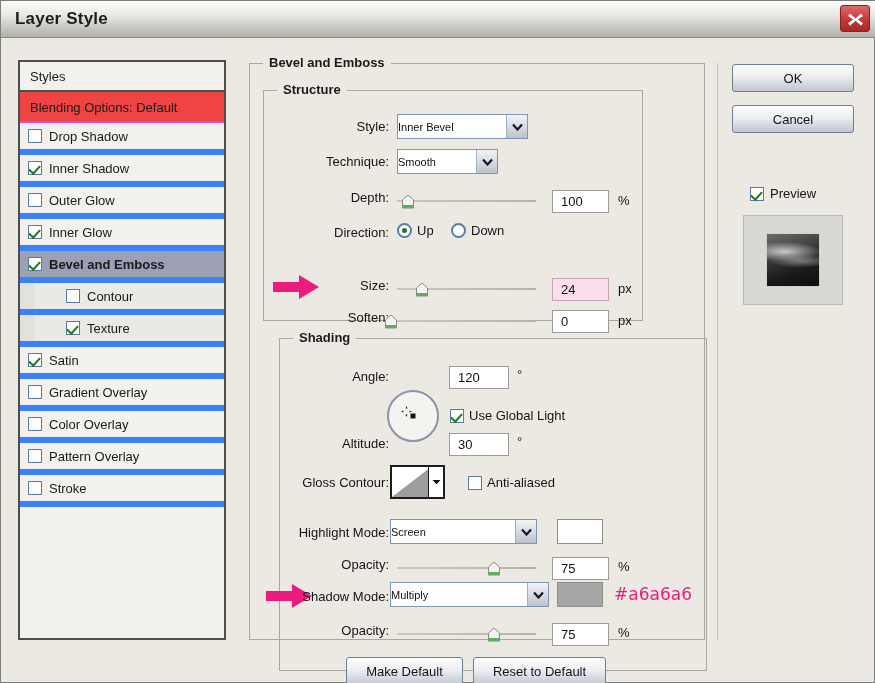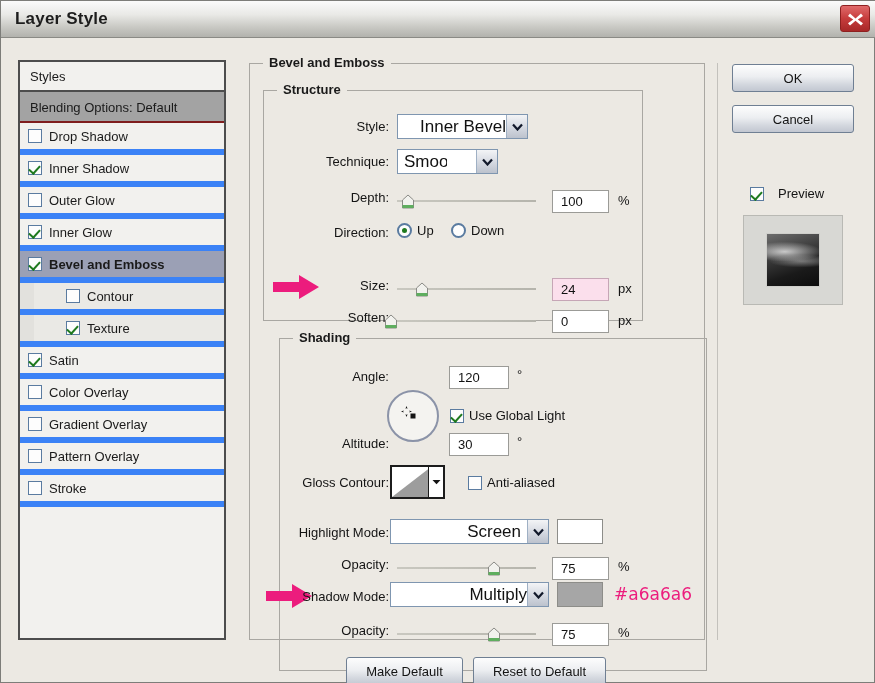--- a/index.html
+++ b/index.html
@@ -53,22 +53,22 @@
     height: 30px; line-height: 30px;
     padding-left: 10px;
     font-size: 13px; color: #1a1a1a;
     border-bottom: 2px solid #4d4d4d;
     background: #f2f1ee;
   }
   .style-blending {
     height: 31px; line-height: 31px;
     padding-left: 10px;
     font-size: 13px; color: #1a1a1a;
-    border-bottom: 2px solid #7f1d1d;
-    background: #a3a3a3;
+    border-bottom: 2px solid #d946ef;
+    background: #ef4444;
   }
   .style-row {
     position: relative;
     height: 32px;
     display: flex; align-items: center;
     padding-left: 8px;
     font-size: 13px; color: #1a1a1a;
     border-bottom: 6px solid #3b82f6;
     cursor: pointer;
   }
@@ -127,23 +127,23 @@
   
   .dropdown {
     position: absolute;
     height: 25px;
     background: #ffffff;
     border: 1px solid #7f96b0;
     display: flex; align-items: center;
     cursor: pointer;
   }
   .dropdown .dtext {
-    flex: 1; padding-left: 6px;
-    font-size: 17px; color: #111;
-    white-space: nowrap; overflow: hidden; text-align: right;
+    flex: 1; 
+    font-size: 11px; color: #111;
+    white-space: nowrap; overflow: hidden;
   }
   .dropdown .darrow {
     width: 21px; height: 23px;
     background: linear-gradient(to bottom, #f3f4f6 0%, #d7dbe3 50%, #bcc2cd 100%);
     border-left: 1px solid #9fb0c4;
     display: flex; align-items: center; justify-content: center;
     flex: 0 0 auto;
   }
   .darrow svg { display: block; }
 
@@ -247,21 +247,21 @@
     background: linear-gradient(to bottom, #fdfdfd 0%, #eceef1 45%, #d3d7de 75%, #c2c7d1 100%);
     border: 1px solid #6f7f93;
     border-radius: 3px;
     font-size: 13px; color: #141414;
     display: flex; align-items: center; justify-content: center;
     cursor: pointer;
   }
 
   
   #preview-check { position: absolute; display: flex; align-items: center; cursor: pointer; }
-  #preview-check span { margin-left: 14px; font-size: 13px; color: #141414; }
+  #preview-check span { margin-left: 6px; font-size: 13px; color: #141414; }
   #preview-box {
     position: absolute;
     background: #d8d8d4;
     border: 1px solid #b9b9b4;
     display: flex; align-items: center; justify-content: center;
   }
   #preview-thumb {
     width: 54px; height: 54px;
     background:
       radial-gradient(ellipse 60px 16px at 34% 34%, rgba(225,225,225,.85) 0%, rgba(150,150,150,0) 62%),
@@ -333,25 +333,25 @@
       <div class="style-row sub">
         <div class="cb on"></div>
         <span class="lbl">Texture</span>
       </div>
       <div class="style-row">
         <div class="cb on"></div>
         <span class="lbl">Satin</span>
       </div>
       <div class="style-row">
         <div class="cb"></div>
+        <span class="lbl">Gradient Overlay</span>
+      </div>
+      <div class="style-row">
+        <div class="cb"></div>
         <span class="lbl">Color Overlay</span>
-      </div>
-      <div class="style-row">
-        <div class="cb"></div>
-        <span class="lbl">Gradient Overlay</span>
       </div>
       <div class="style-row">
         <div class="cb"></div>
         <span class="lbl">Pattern Overlay</span>
       </div>
       <div class="style-row">
         <div class="cb"></div>
         <span class="lbl">Stroke</span>
       </div>
     </div>
@@ -471,21 +471,21 @@
             <path d="M0.5 1 L4.5 5.2 L8.5 1 Z" fill="#141414"></path>
           </svg>
       </div>
     </div>
     <div class="radio-wrap" style="left:467px; top:437px;">
       <div class="cb"></div>
       <span>Anti-aliased</span>
     </div>
 
     <div class="rlabel" style="left:258px; top:487px; width:130px;">Highlight Mode:</div>
-    <div class="dropdown" style="left:389px; top:481px; width:159px;gap:6px;">
+    <div class="dropdown" style="left:389px; top:481px; width:147px;gap:6px;">
       <span class="dtext">Screen</span>
       <span class="darrow">
         <svg width="11" height="8" viewBox="0 0 11 8">
             <path d="M1 1.5 L5.5 6.5 L10 1.5" stroke="#11182a" stroke-width="2.2" fill="none"></path>
           </svg>
       </span>
     </div>
     <div class="swatch" id="highlight-swatch" style="left: 556px; top: 481px; width: 46px; height: 25px; background: rgb(255, 255, 255);"></div>
 
     <div class="rlabel" style="left:298px; top:519px; width:90px;">Opacity:</div>

